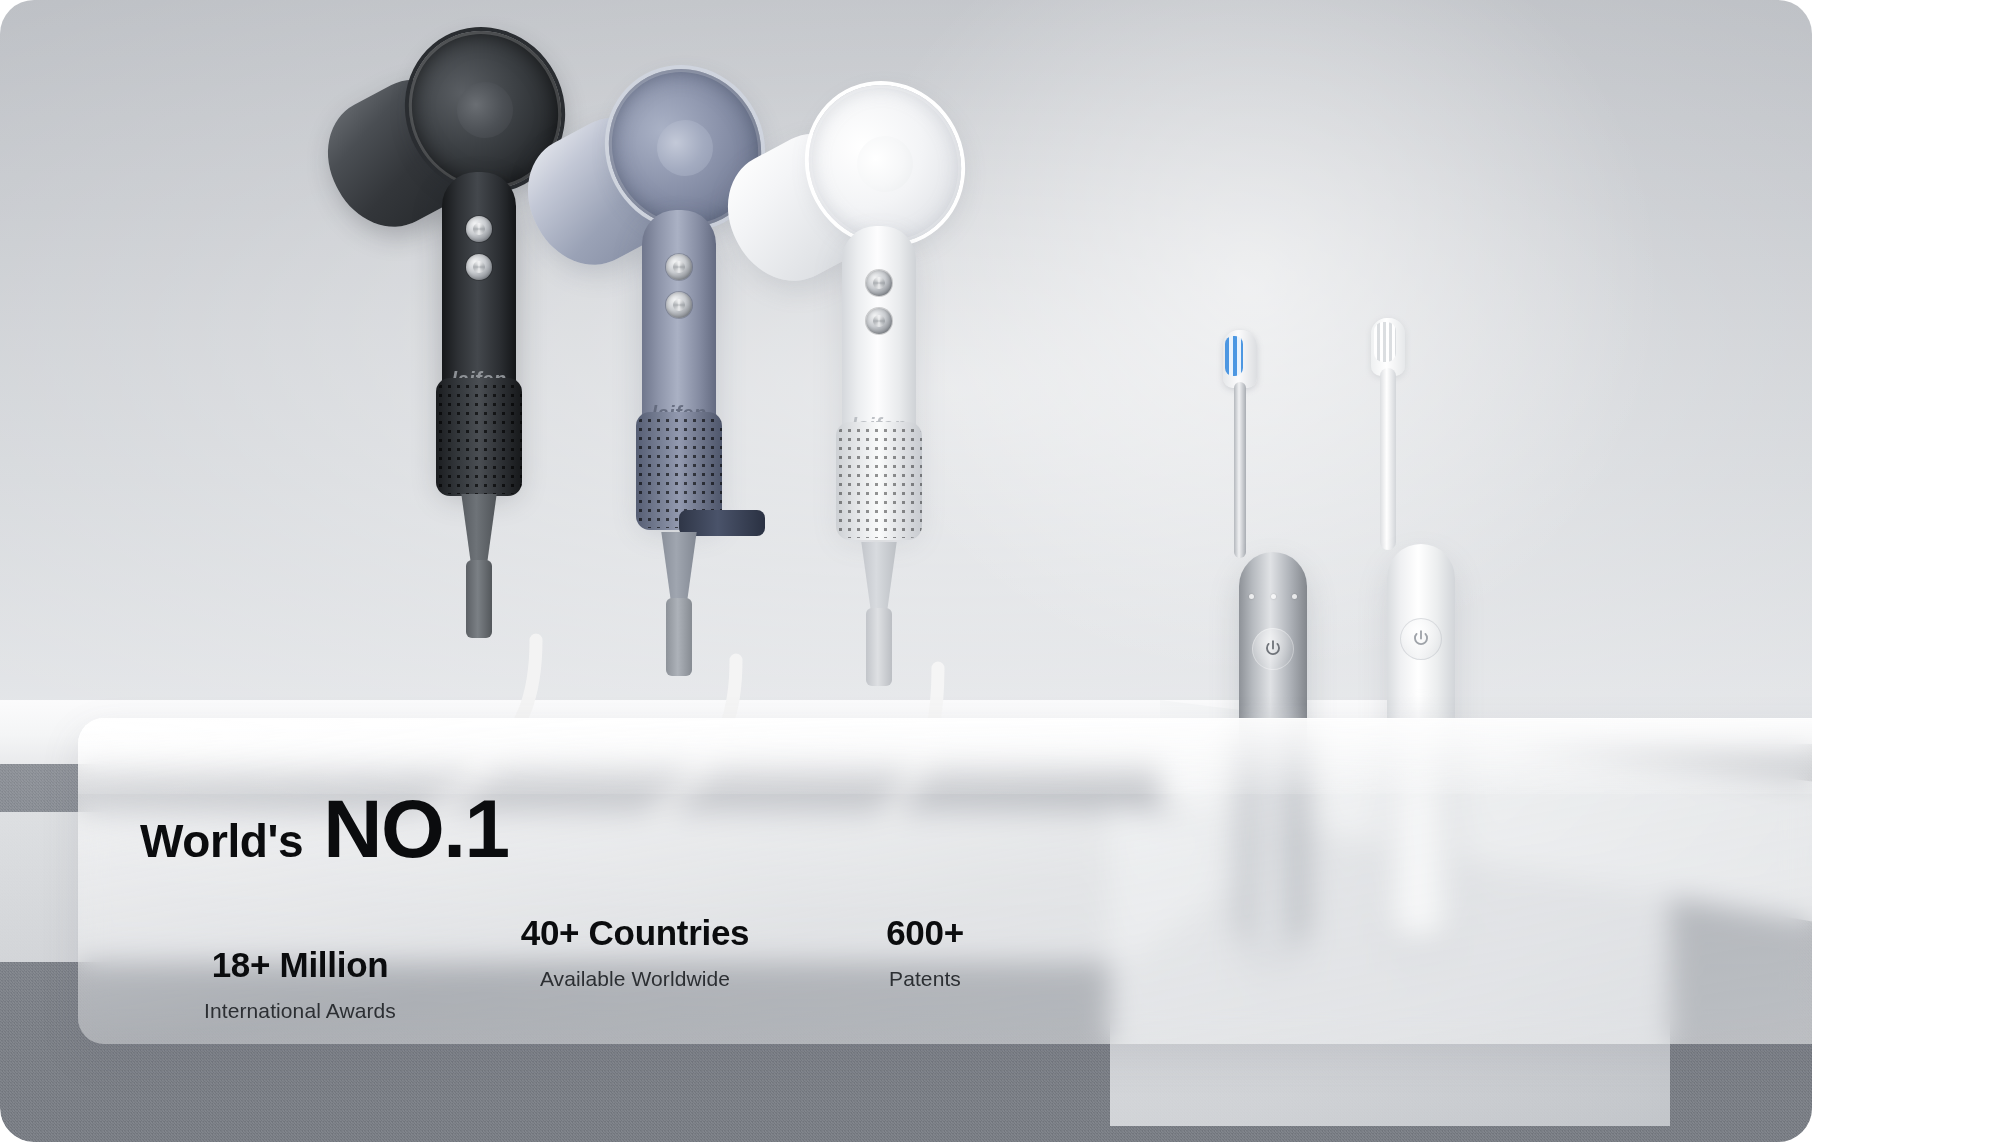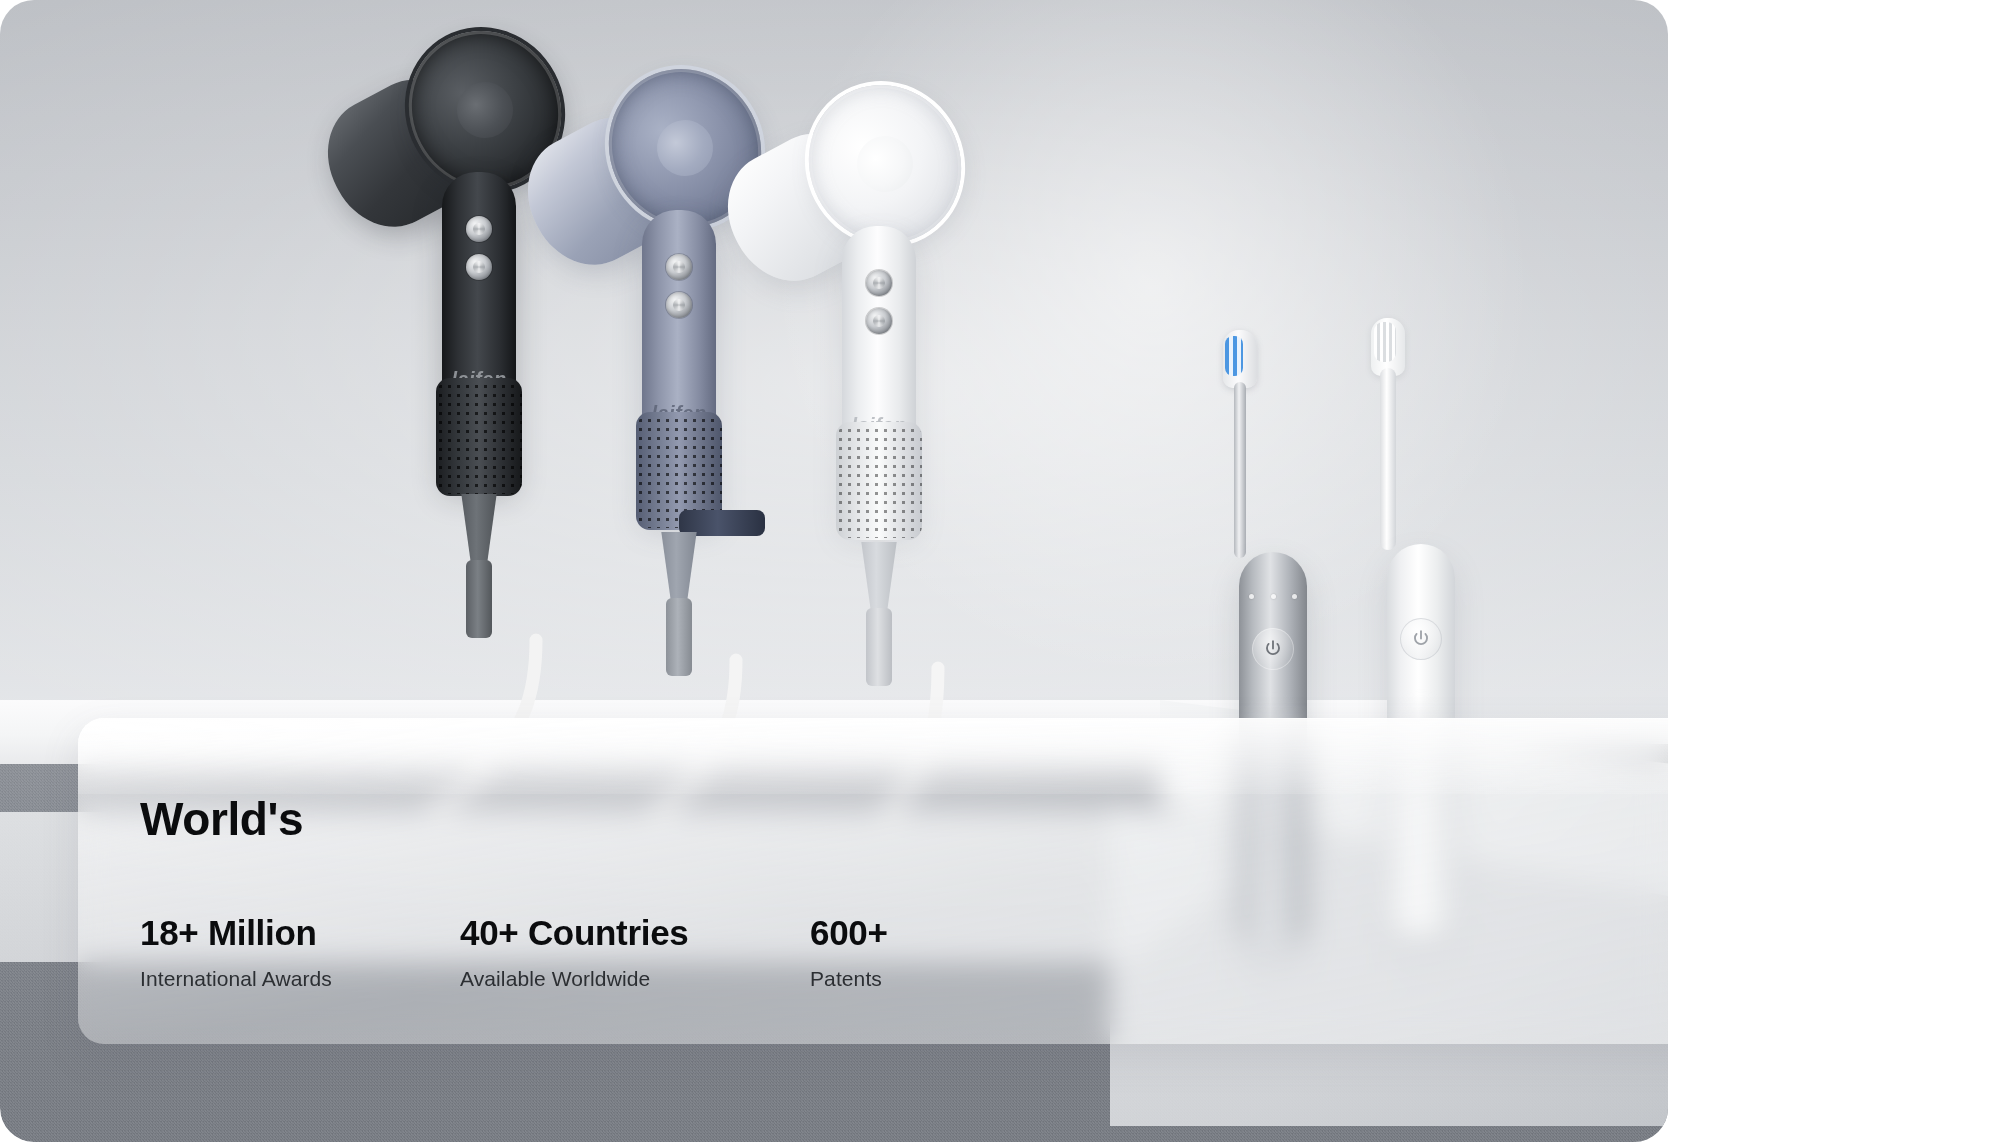--- a/index.html
+++ b/index.html
@@ -1,24 +1,25 @@
 <!DOCTYPE html>
 <html><head>
 <meta charset="utf-8">
 <title>Laifen Brand Banner</title>
 <style>
   html,body{margin:0;padding:0;background:#fff;}
   body{font-family:"Liberation Sans","DejaVu Sans",sans-serif;}
 
   #stage{
     position:relative;
-    width:1668px;height:1142px;
+    width:1812px;height:1142px;
     overflow:hidden;
     border-radius:34px;
     background:linear-gradient(180deg,#bcbfc4 0%,#c3c6cb 18%,#d2d5d9 42%,#e2e4e7 62%,#eceef0 78%,#f2f3f5 100%);
+    text-align:center;
   }
 
   
   .bg-vignette{
     position:absolute;inset:0;
     background:radial-gradient(ellipse 120% 70% at 52% 34%, rgba(255,255,255,.55) 0%, rgba(255,255,255,.20) 38%, rgba(255,255,255,0) 68%);
     pointer-events:none;
   }
   .bg-softlight{
     position:absolute;left:46%;top:-10%;width:46%;height:70%;
@@ -156,21 +157,21 @@
   }
   .hl-pre{font-size:46px;font-weight:700;letter-spacing:-.4px;}
   .hl-no{font-size:82px;font-weight:700;letter-spacing:-1.5px;margin:0 20px 0 20px;line-height:.9;}
   .hl-post{font-size:46px;font-weight:700;letter-spacing:-.4px;}
 
   .stats{position:absolute;left:62px;top:196px;display:flex;}
   .stat{display:flex;flex-direction:column;}
   .stat-value{font-size:35px;font-weight:700;color:#0b0c0e;letter-spacing:-.3px;line-height:1.1;}
   .stat-label{font-size:21px;font-weight:400;color:#2c2f33;margin-top:14px;letter-spacing:.1px;}
 
-  .s0{width:320px;} .s1{width:350px;} .s2{width:230px;} .s3{width:300px;}
+  .s0{width:320px;margin-top:32px;} .s1{width:350px;} .s2{width:230px;} .s3{width:300px;}
 
   
   .refl{position:absolute;border-radius:50%;filter:blur(9px);opacity:.30;}
 </style>
 </head>
 <body>
 
 <div id="stage">
 
   <div class="bg-vignette"></div>
@@ -289,20 +290,21 @@
   </div>
 
   <div class="refl" style="left:1246px;top:706px;width:58px;height:86px;background:#cfd2d6;"></div>
   <div class="refl" style="left:1392px;top:706px;width:58px;height:86px;background:#e2e4e7;"></div>
 
   <div class="glass">
     <div class="sheen"></div>
 
     <div class="headline">
       <span class="hl-pre">World's</span>
+      <span class="hl-no">NO.1</span>
     </div>
 
     <div class="stats">
       <div class="stat s0">
         <span class="stat-value">18+ Million</span>
         <span class="stat-label">International Awards</span>
       </div>
       <div class="stat s1">
         <span class="stat-value">40+ Countries</span>
         <span class="stat-label">Available Worldwide</span>

